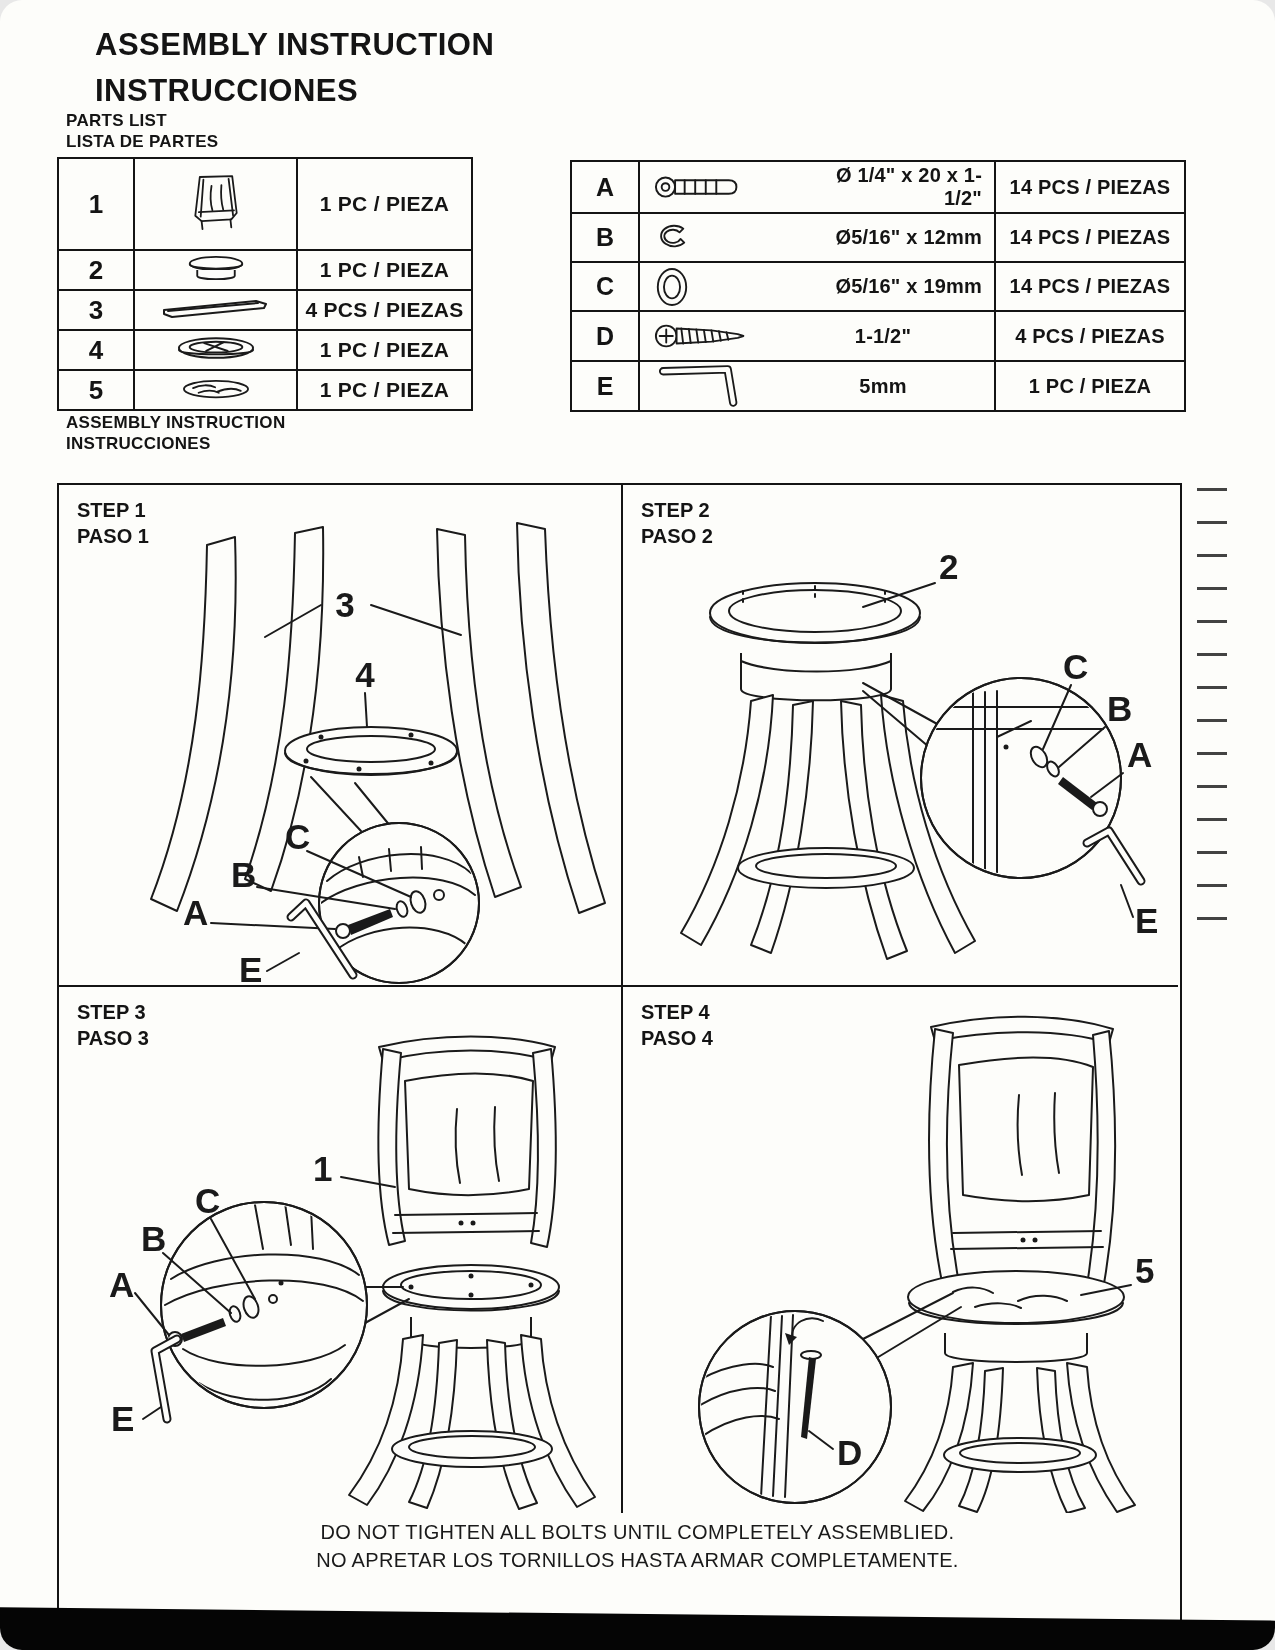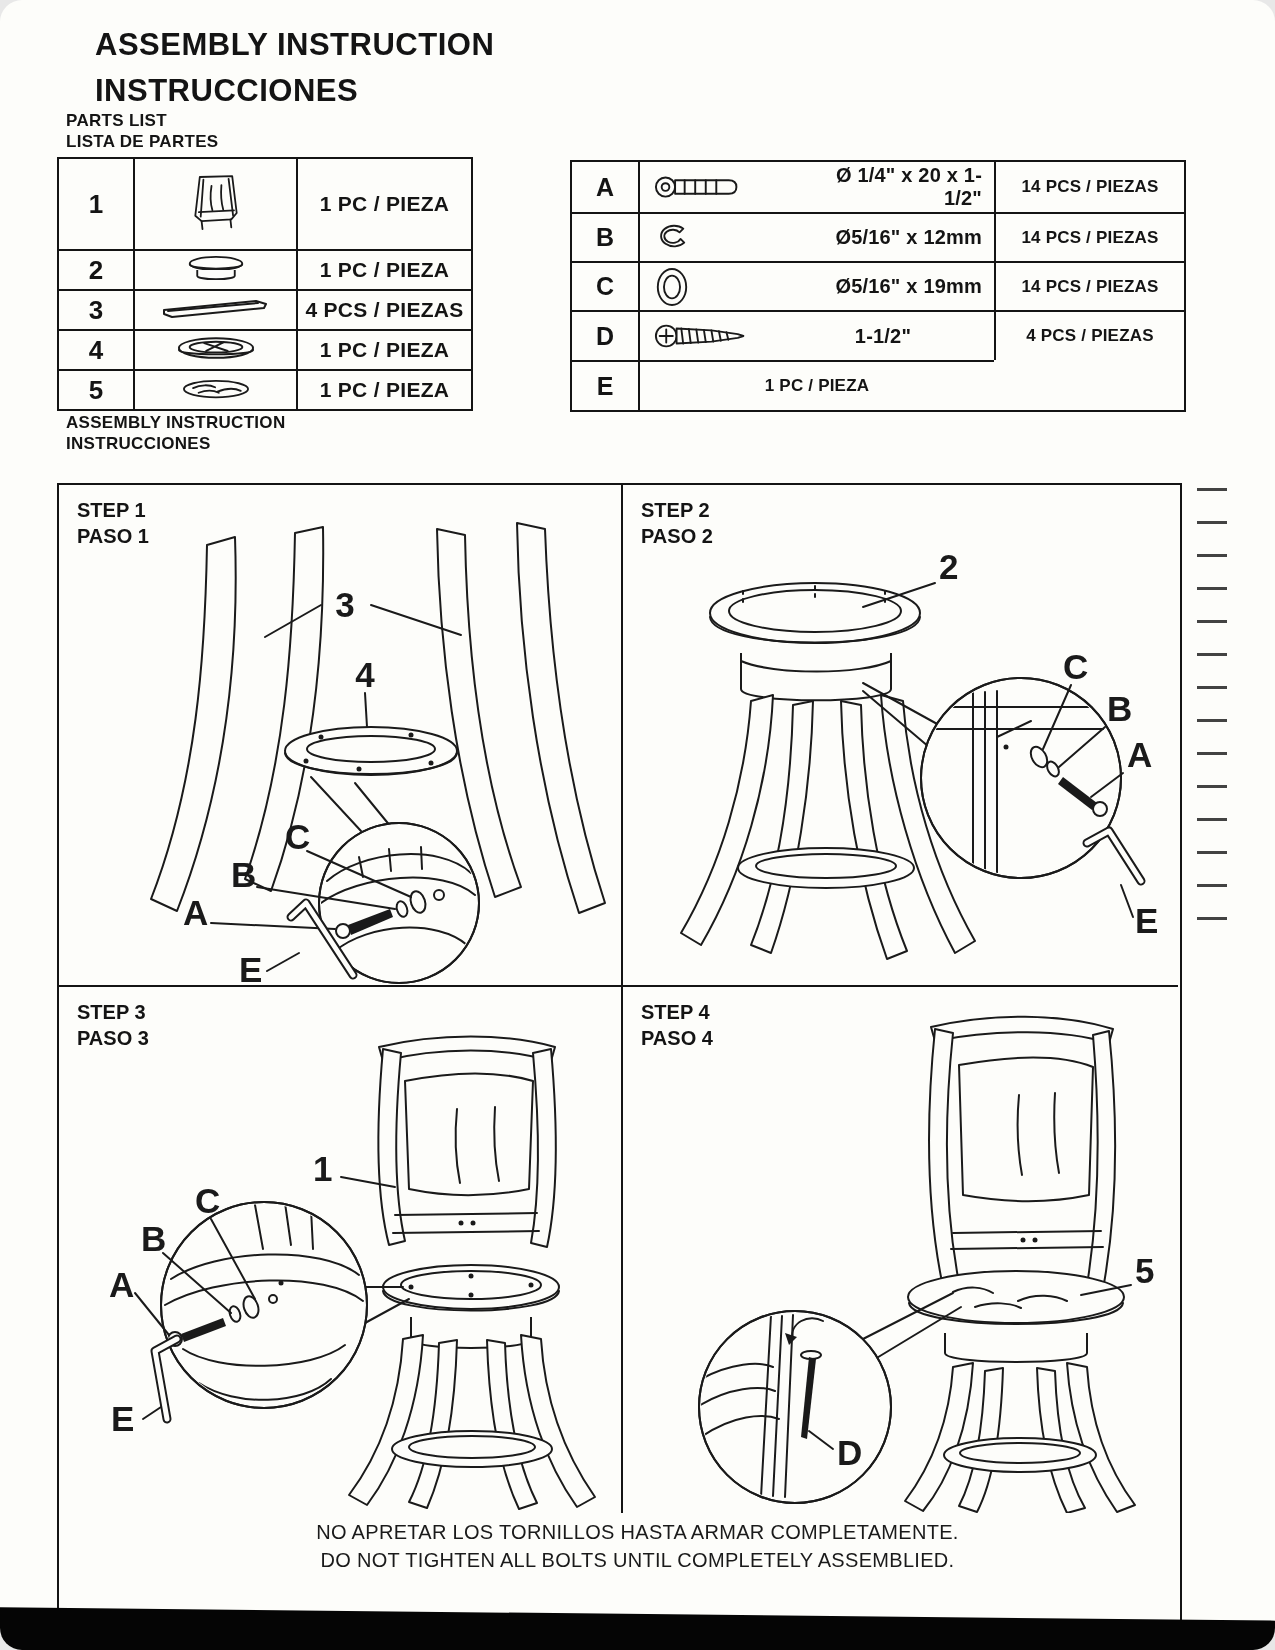--- a/index.html
+++ b/index.html
@@ -16,21 +16,21 @@
   .hw-table{left:570px;top:160px;grid-template-columns:66px 356px 190px;grid-template-rows:50px 49px 49px 50px 50px;}
   .cell{display:flex;align-items:center;justify-content:center;border-top:2px solid #141414;border-left:2px solid #141414;overflow:hidden;}
   .cell.c1{border-left:none;} .cell.r1{border-top:none;}
   .pnum{font-size:26px;font-weight:bold;}
   .pqty{font-size:21px;font-weight:bold;letter-spacing:.3px;}
   .hwletter{font-size:25px;font-weight:bold;}
   .hwmid{justify-content:flex-start;padding:0 12px 0 14px;gap:8px;}
   .hwicon{flex:0 0 150px;display:flex;align-items:center;justify-content:flex-start;}
   .hwsize{flex:1;text-align:right;font-size:20px;font-weight:bold;letter-spacing:.2px;}
   .hwsize.center{text-align:center;padding-right:28px;}
-  .hwqty{font-size:17px;font-weight:bold;letter-spacing:.2px;}
+  .hwqty{font-size:20px;font-weight:bold;letter-spacing:.2px;}
   
   .steps{position:absolute;left:57px;top:483px;width:1125px;height:1262px;border:2px solid #141414;
          display:grid;grid-template-columns:564px 555px;grid-template-rows:502px 526px;box-sizing:border-box;background:#fdfdfa;}
   .step-cell{position:relative;}
   .step-cell.bR{border-right:2px solid #141414;}
   .step-cell.bB{border-bottom:2px solid #141414;}
   .step-label{position:absolute;left:18px;top:12px;font-size:20px;font-weight:bold;line-height:26px;z-index:2;}
   .art{position:absolute;left:0;top:0;width:100%;height:100%;display:block;}
   
   .ln{fill:none;stroke:#1a1a1a;stroke-width:2;stroke-linecap:round;stroke-linejoin:round;}
@@ -163,20 +163,29 @@
           <path class="ln" d="M5,17 L19,17 M12,10 L12,24"></path>
           <path class="fw" d="M23,9 L60,11 L88,15 L94,17 L88,19 L60,23 L23,25 Z"></path>
           <path class="ln" d="M28,9 L30,25 M36,9.5 L38,24.5 M44,10 L46,24 M52,10.5 L54,23.5 M60,11 L62,23 M68,12 L70,22 M76,13 L78,21"></path>
         </svg>
       </span>
       <span class="hwsize center">1-1/2"</span>
     </div>
     <div class="cell hwqty">4 PCS / PIEZAS</div>
 
     <div class="cell c1 hwletter">E</div>
+    <div class="cell hwmid">
+      <span class="hwicon">
+        <svg width="92" height="48" viewBox="0 0 96 52">
+          <path class="tube" d="M8,10 L78,8 L84,44"></path>
+          <path class="tubein" d="M8,10 L78,8 L84,44"></path>
+        </svg>
+      </span>
+      <span class="hwsize center">5mm</span>
+    </div>
     <div class="cell hwqty">1 PC / PIEZA</div>
   </div>
 
   <div class="sub-heading asm-heading">
     <div>ASSEMBLY INSTRUCTION</div>
     <div>INSTRUCCIONES</div>
   </div>
 
   <div class="steps">
 
@@ -398,20 +407,20 @@
           <path class="dark" d="M166,358 L162,346 L174,350 Z"></path>
         </g>
         <circle class="ln" cx="172" cy="420" r="96"></circle>
         <text class="lbl" x="214" y="478">D</text>
         <line class="ln" x1="210" y1="462" x2="186" y2="444"></line>
       </svg>
     </div>
   </div>
 
   <div class="footer">
+    <div>DO NOT TIGHTEN ALL BOLTS UNTIL COMPLETELY ASSEMBLIED.</div>
     <div>NO APRETAR LOS TORNILLOS HASTA ARMAR COMPLETAMENTE.</div>
-    <div>DO NOT TIGHTEN ALL BOLTS UNTIL COMPLETELY ASSEMBLIED.</div>
   </div>
 
   <div class="scan-dashes"></div>
   <div class="scan-bar"></div>
 
 </div>
 
 </body></html>

